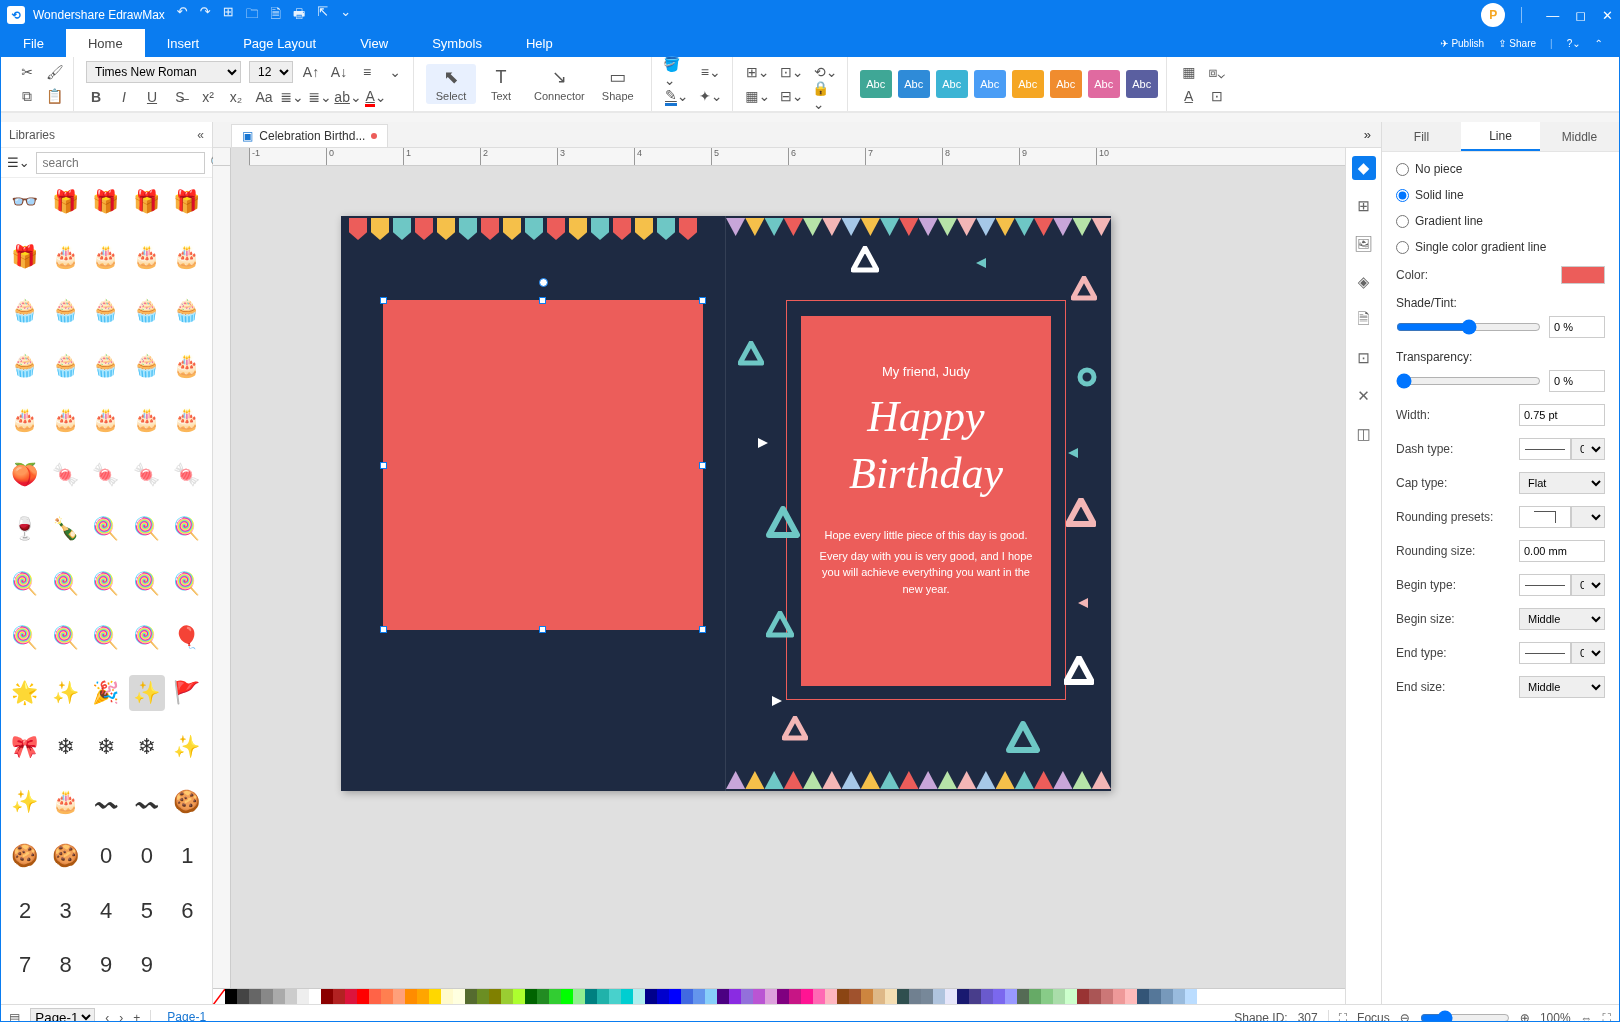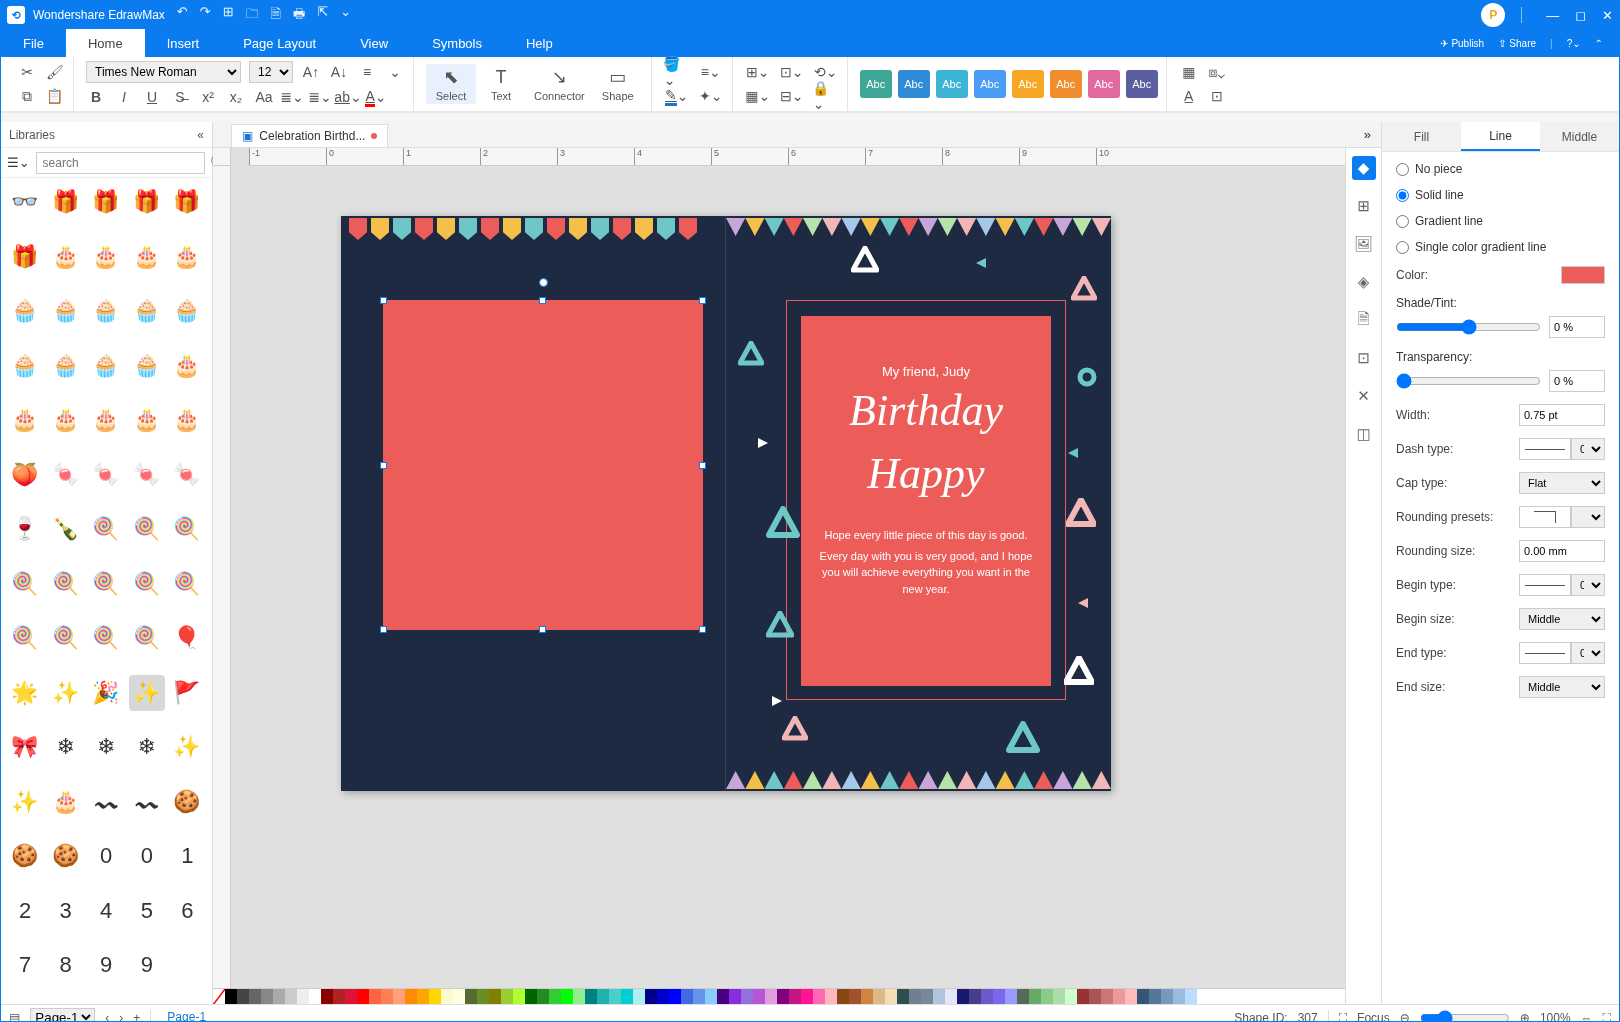--- a/index.html
+++ b/index.html
@@ -485,22 +485,22 @@
                     <div class="tri" style="background: rgb(245, 192, 74);"></div>
                     <div class="tri" style="background: rgb(110, 199, 197);"></div>
                     <div class="tri" style="background: rgb(236, 93, 90);"></div>
                     <div class="tri" style="background: rgb(200, 166, 217);"></div>
                     <div class="tri" style="background: rgb(182, 227, 168);"></div>
                     <div class="tri" style="background: rgb(243, 182, 182);"></div>
                   </div>
                 <div class="card-border" style="left:60px;top:84px;width:280px;height:400px;"></div>
                 <div class="red-rect" style="left:75px;top:100px;width:250px;height:370px;padding:18px 14px;">
                   <div style="color:#fff;text-align:center;font-size:13px;margin-top:30px;">My friend, Judy</div>
+                  <div class="card-text" style="font-size:44px;margin-top:12px;font-style:italic;">Happy</div>
                   <div class="card-text" style="font-size:44px;margin-top:6px;font-style:italic;">Birthday</div>
-                  <div class="card-text" style="font-size:44px;margin-top:12px;font-style:italic;">Happy</div>
                   <div class="card-body" style="margin-top:28px;">Hope every little piece of this day is good.</div>
                   <div class="card-body" style="margin-top:4px;">Every day with you is very good, and I hope you will achieve everything you want in the new year.</div>
                 </div>
 
                 <svg class="confetti" style="left:125px;top:30px;" width="28" height="28">
                     <polygon points="14,2 26,24 2,24" fill="none" stroke="#fff" stroke-width="5" stroke-linejoin="round"></polygon>
                   </svg>
                 <svg class="confetti" style="left:12px;top:125px;" width="26" height="26">
                     <polygon points="13,2 24,22 2,22" fill="none" stroke="#6ec7c5" stroke-width="5" stroke-linejoin="round"></polygon>
                   </svg>

